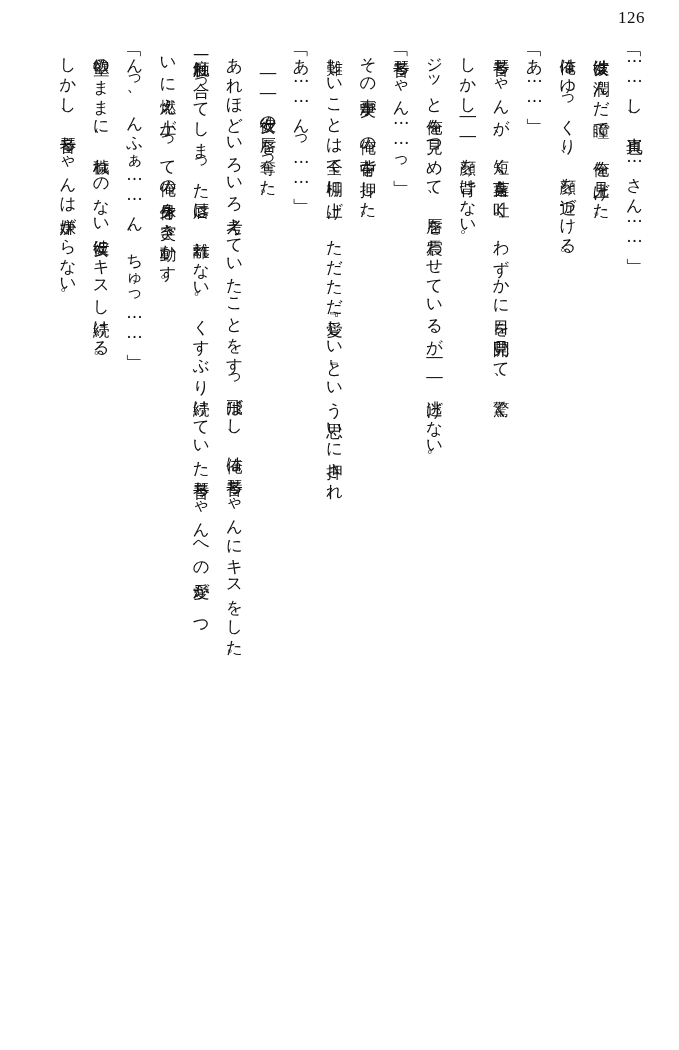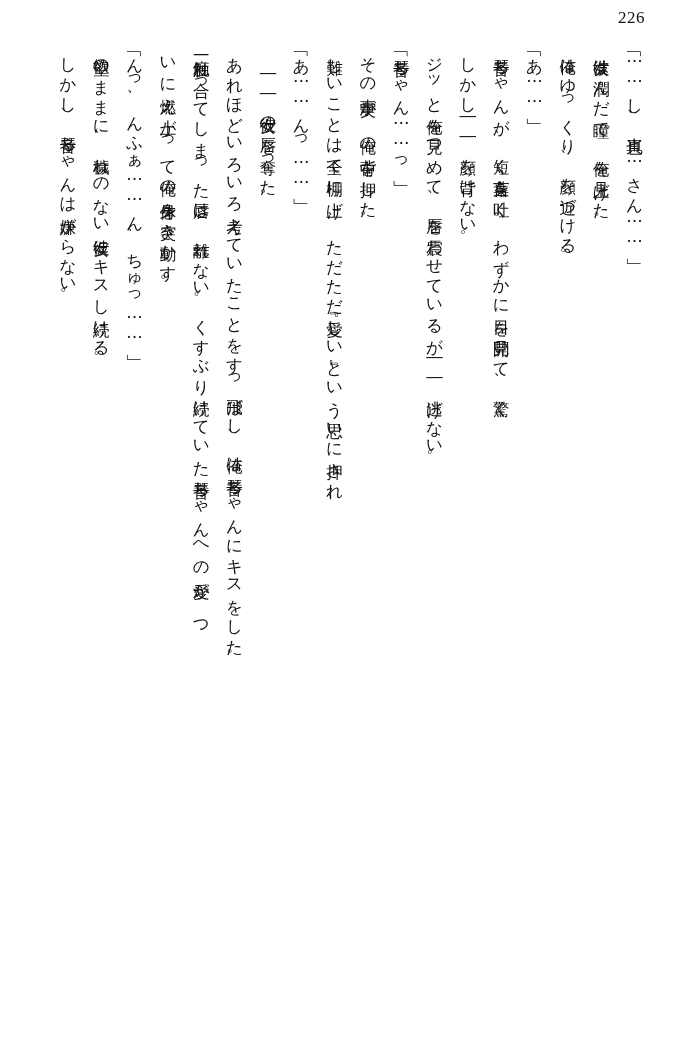--- a/index.html
+++ b/index.html
@@ -57,21 +57,21 @@
   
   .text-block p + p {
     margin-left: 0;
   }
 </style>
 </head>
 <body>
 
 <div class="page">
 
-  <div class="page-number">226</div>
+  <div class="page-number">126</div>
 
   <div class="text-block" id="text-block">
       <p>「……し、真也……さん……」</p>
       <p>彼女は潤んだ瞳で、俺を見上げた。</p>
       <p>俺はゆっくり、顔を近づける。</p>
       <p>「あ……」</p>
       <p>琴音ちゃんが、短く言葉を吐く。わずかに目を見開いて、驚く。</p>
       <p>しかし――顔を背けない。</p>
       <p>ジッと俺を見つめて、唇を震わせているが――逃げない。</p>
       <p>「琴音ちゃん……っ」</p>

